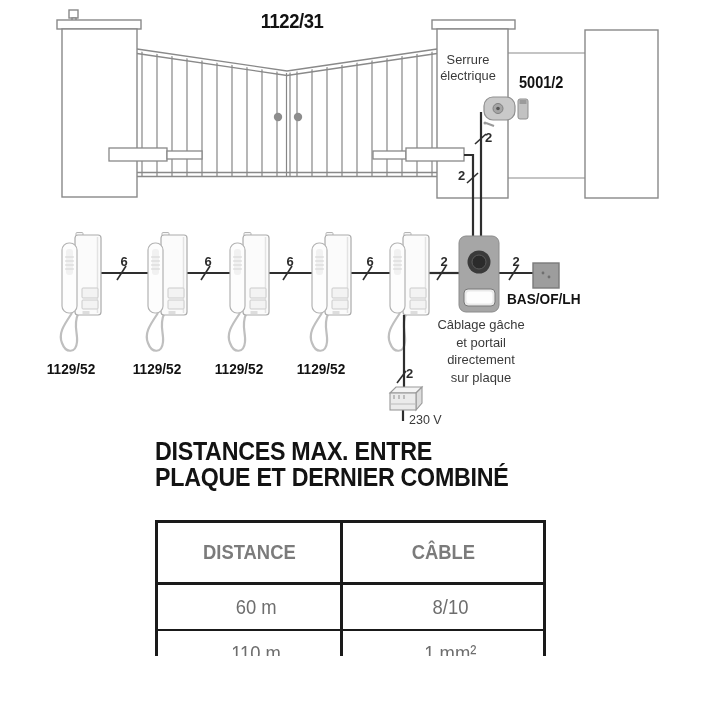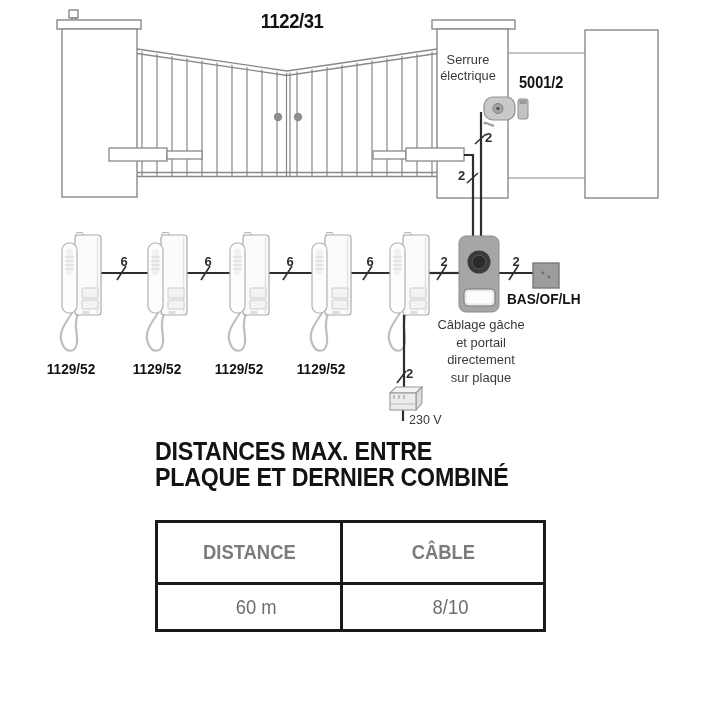--- a/index.html
+++ b/index.html
@@ -236,17 +236,21 @@
         <tr class="hdr">
       <td style="width:182px;">
         <span class="cnd">DISTANCE</span></td>
       <td>
         <span class="cnd">CÂBLE</span></td>
     </tr>
     <tr class="row">
       <td><span class="cnd">60 m</span></td>
       <td><span class="cnd">8/10</span></td>
     </tr>
+    <tr class="row">
+      <td><span class="cnd">110 m</span></td>
+      <td><span class="cnd">1 mm²</span></td>
+    </tr>
   </tbody>
     </table>
 
   <div class="bottom-strip"></div>
 </div>
 
 </body></html>

